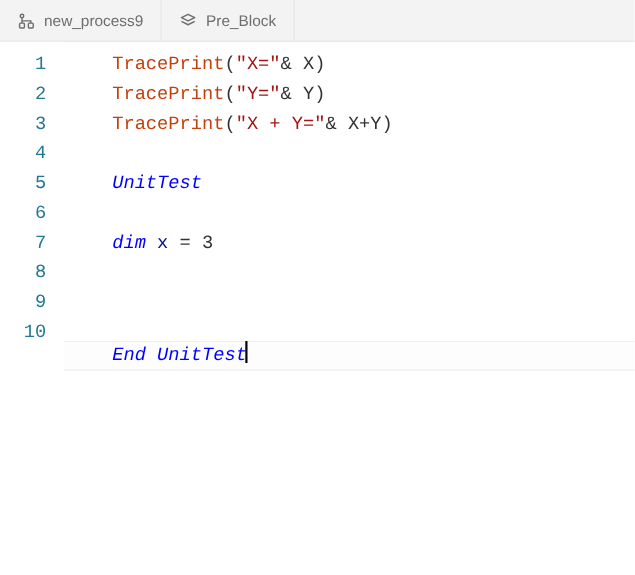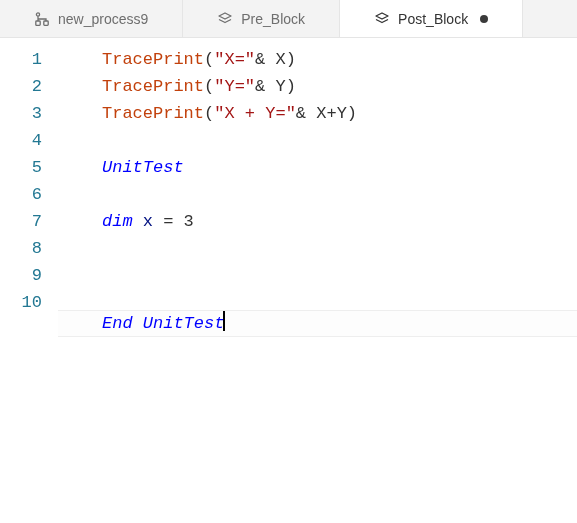--- a/index.html
+++ b/index.html
@@ -14,21 +14,21 @@
     display: flex;
     height: 38px;
     background: #f3f3f3;
     border-bottom: 1px solid #e5e5e5;
     user-select: none;
   }
   .tab {
     display: flex;
     align-items: center;
     gap: 8px;
-    padding: 0 34px;
+    padding: 0 16px;
     font-size: 14px;
     color: #6e6e6e;
     cursor: pointer;
     border-right: 1px solid #e5e5e5;
   }
   .tab.active {
     background: #ffffff;
     color: #333333;
   }
   .tab .icon { display: inline-flex; }
@@ -103,30 +103,20 @@
   </div>
   <div class="tab">
     <span class="icon">
       <svg width="16" height="16" viewBox="0 0 16 16" fill="none" stroke="#6e6e6e" stroke-width="1.3" stroke-linejoin="round">
         <path d="M8 2 L14 5 L8 8 L2 5 Z"></path>
         <path d="M2 8.5 L8 11.5 L14 8.5"></path>
       </svg>
     </span>
     <span>Pre_Block</span>
   </div>
-  <div class="tab active">
-    <span class="icon">
-      <svg width="16" height="16" viewBox="0 0 16 16" fill="none" stroke="#333333" stroke-width="1.3" stroke-linejoin="round">
-        <path d="M8 2 L14 5 L8 8 L2 5 Z"></path>
-        <path d="M2 8.5 L8 11.5 L14 8.5"></path>
-      </svg>
-    </span>
-    <span>Post_Block</span>
-    <span class="dirty-dot"></span>
-  </div>
 </div>
 
 <div class="editor">
   <div class="gutter" id="gutter">
       <div class="ln">1</div>
       <div class="ln">2</div>
       <div class="ln">3</div>
       <div class="ln">4</div>
       <div class="ln">5</div>
       <div class="ln">6</div>

